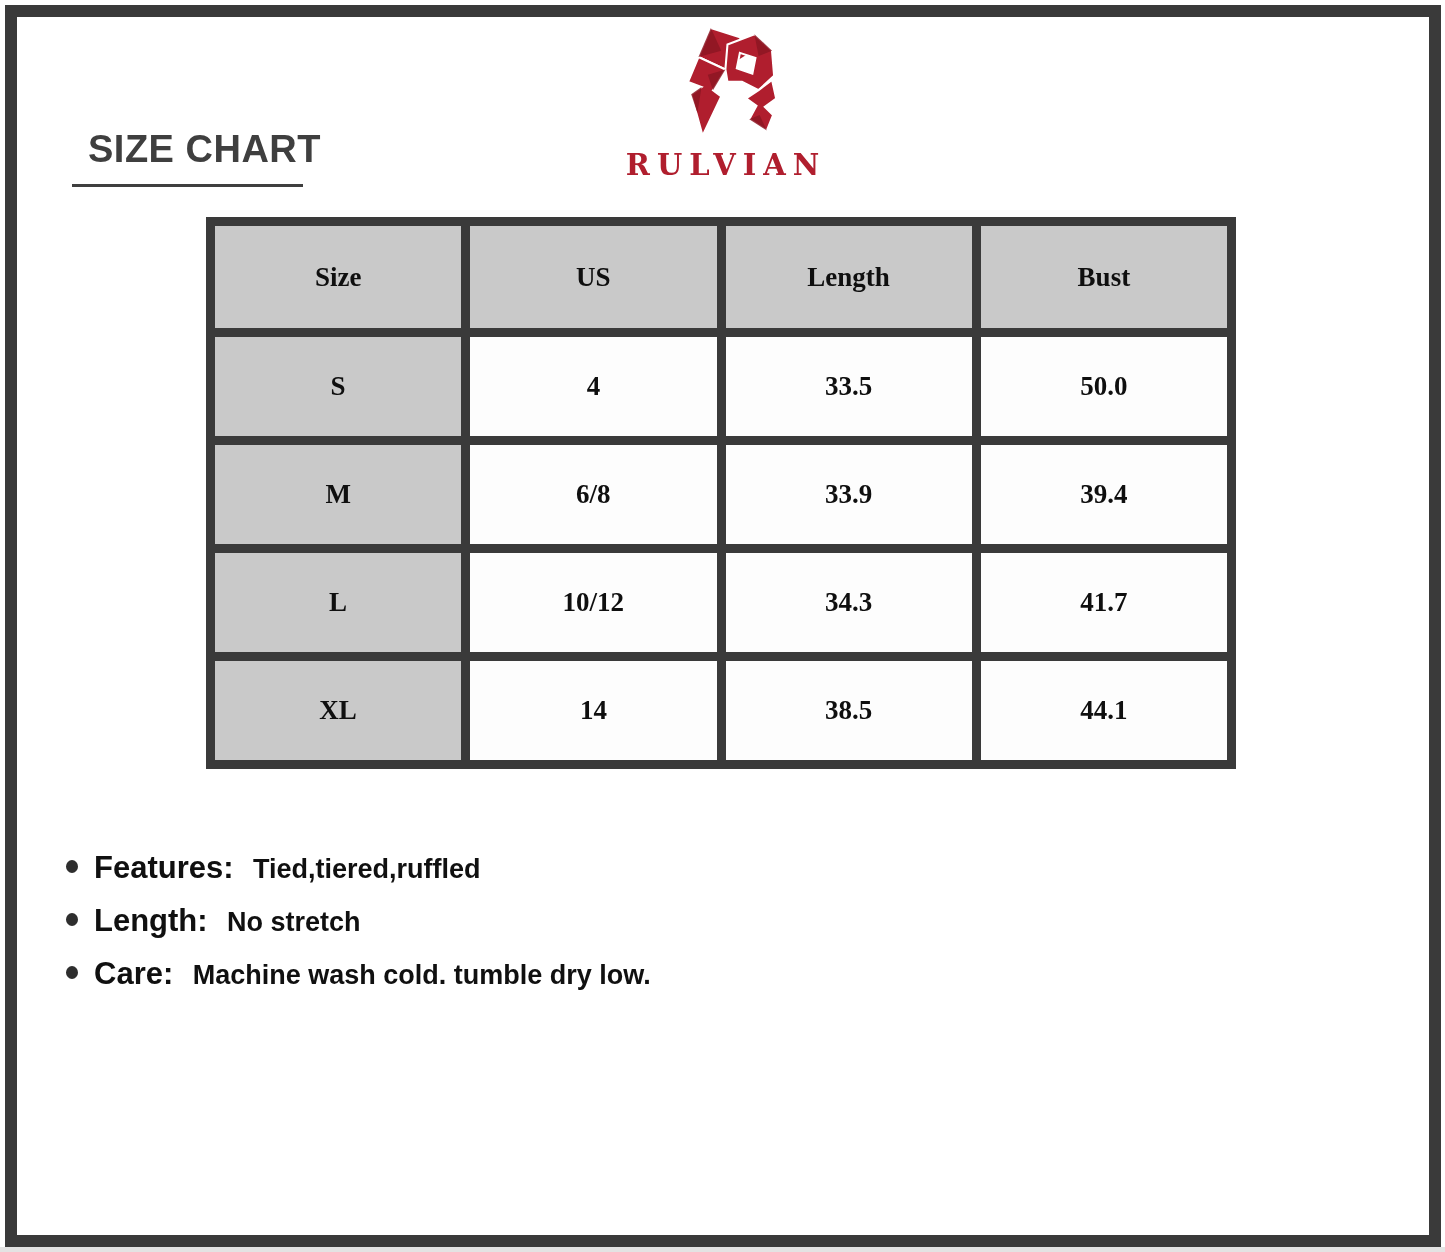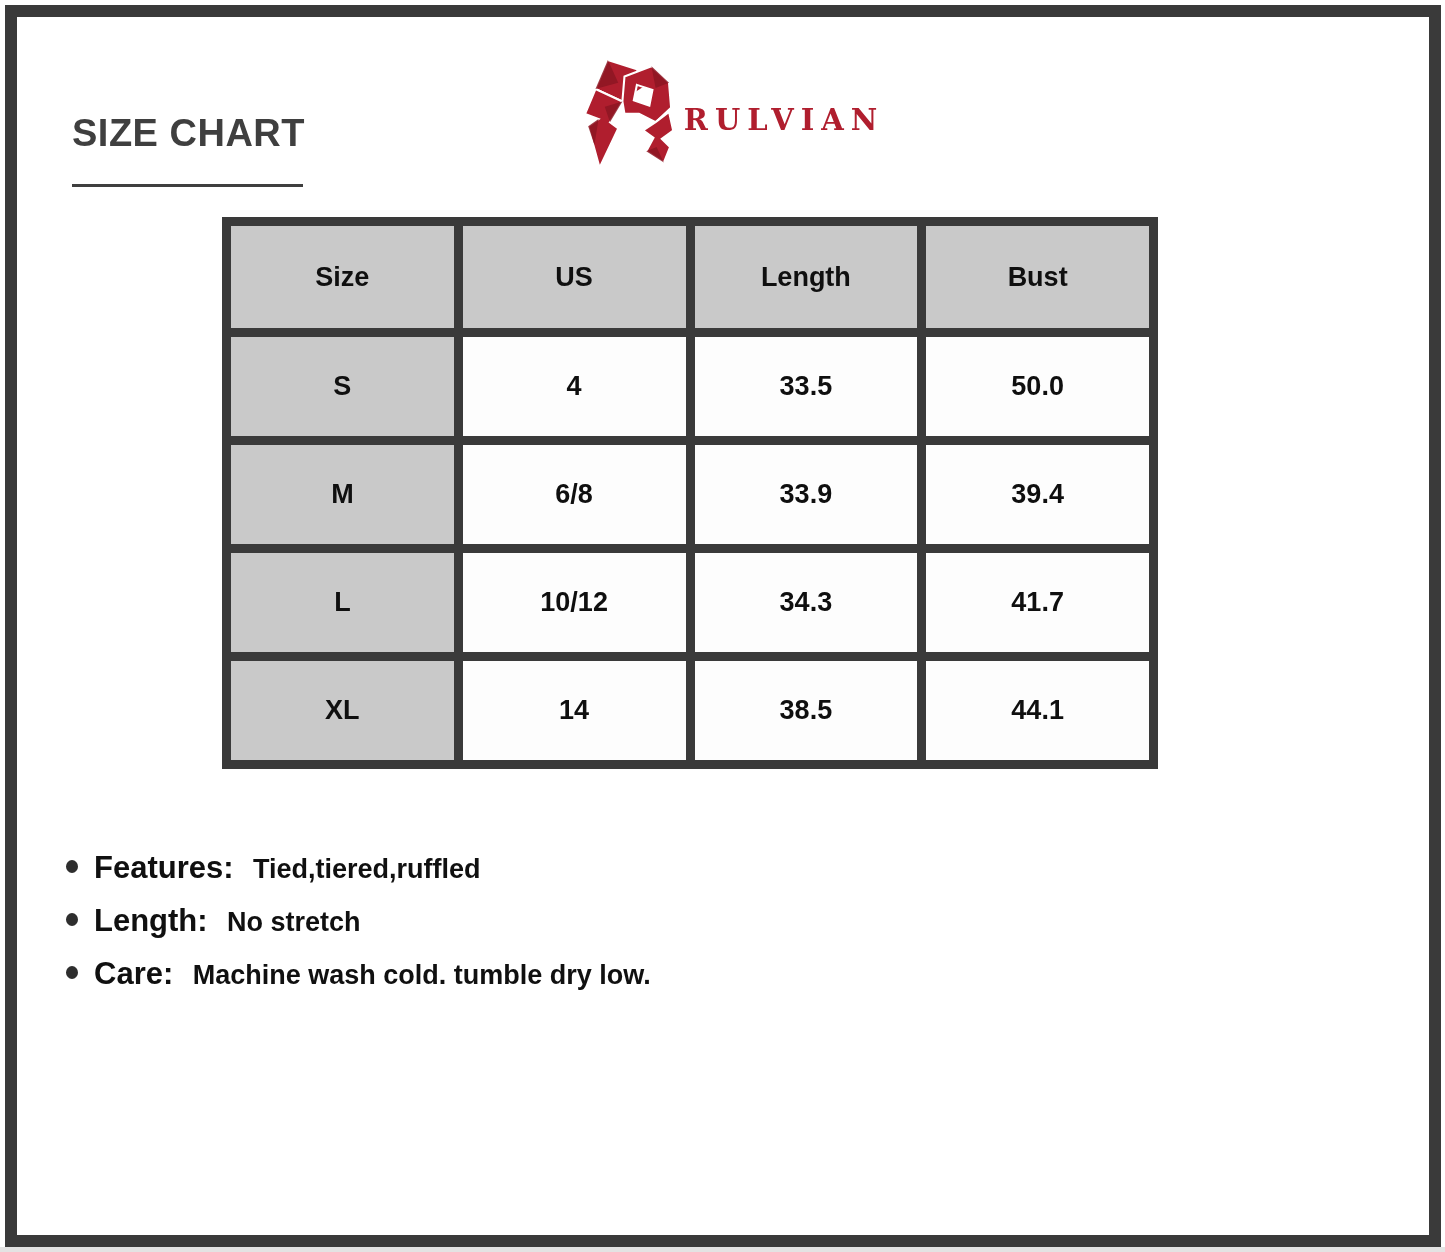--- a/index.html
+++ b/index.html
@@ -15,39 +15,39 @@
     font-family:"Liberation Sans",sans-serif;overflow:hidden;
   }
   .frame{
     position:absolute;left:5px;top:5px;right:4px;bottom:5px;
     border:12px solid var(--frame-dark);pointer-events:none;
   }
   .bottom-edge{
     position:absolute;left:0;right:0;bottom:0;height:5px;background:#e3e3e3;
   }
   .page-title{
-    position:absolute;left:72px;top:112px;margin:0;
+    position:absolute;left:72px;top:112px;margin:16px;
     font-size:38px;font-weight:bold;color:var(--title-gray);letter-spacing:.5px;
   }
   .title-underline{
     position:absolute;left:72px;top:184px;width:231px;height:3px;background:var(--title-gray);
   }
   .brand{
-    position:absolute;top:60px;left:50%;transform:translateX(-50%);
-    display:flex;flex-direction:row;align-items:center;
+    position:absolute;top:28px;left:50%;transform:translateX(-50%);
+    display:flex;flex-direction:column;align-items:center;
   }
   .brand svg{width:116px;height:114px;display:block;}
   .brand-name{
     margin-top:6px;
     font-family:"DejaVu Serif","Liberation Serif",serif;font-weight:bold;
     font-size:29px;letter-spacing:7px;padding-left:7px;color:var(--brand-red);
   }
   .size-table{
-    position:absolute;left:222px;top:217px;width:936px;
-    border-collapse:collapse;table-layout:fixed;
+    position:absolute;left:206px;top:217px;width:1030px;
+    border-collapse:collapse;table-layout:fixed;font-family:Liberation Serif, serif;
   }
   .size-table th,.size-table td{
     border:9px solid var(--frame-dark);
     text-align:center;vertical-align:middle;
     font-weight:bold;font-size:27px;color:#0f0f0f;
   }
   .size-table thead th{height:100px;background:var(--header-gray);}
   .size-table tbody th{background:var(--header-gray);}
   .size-table tbody th,.size-table tbody td{height:97px;}
   .size-table tbody td{background:#fdfdfd;}

